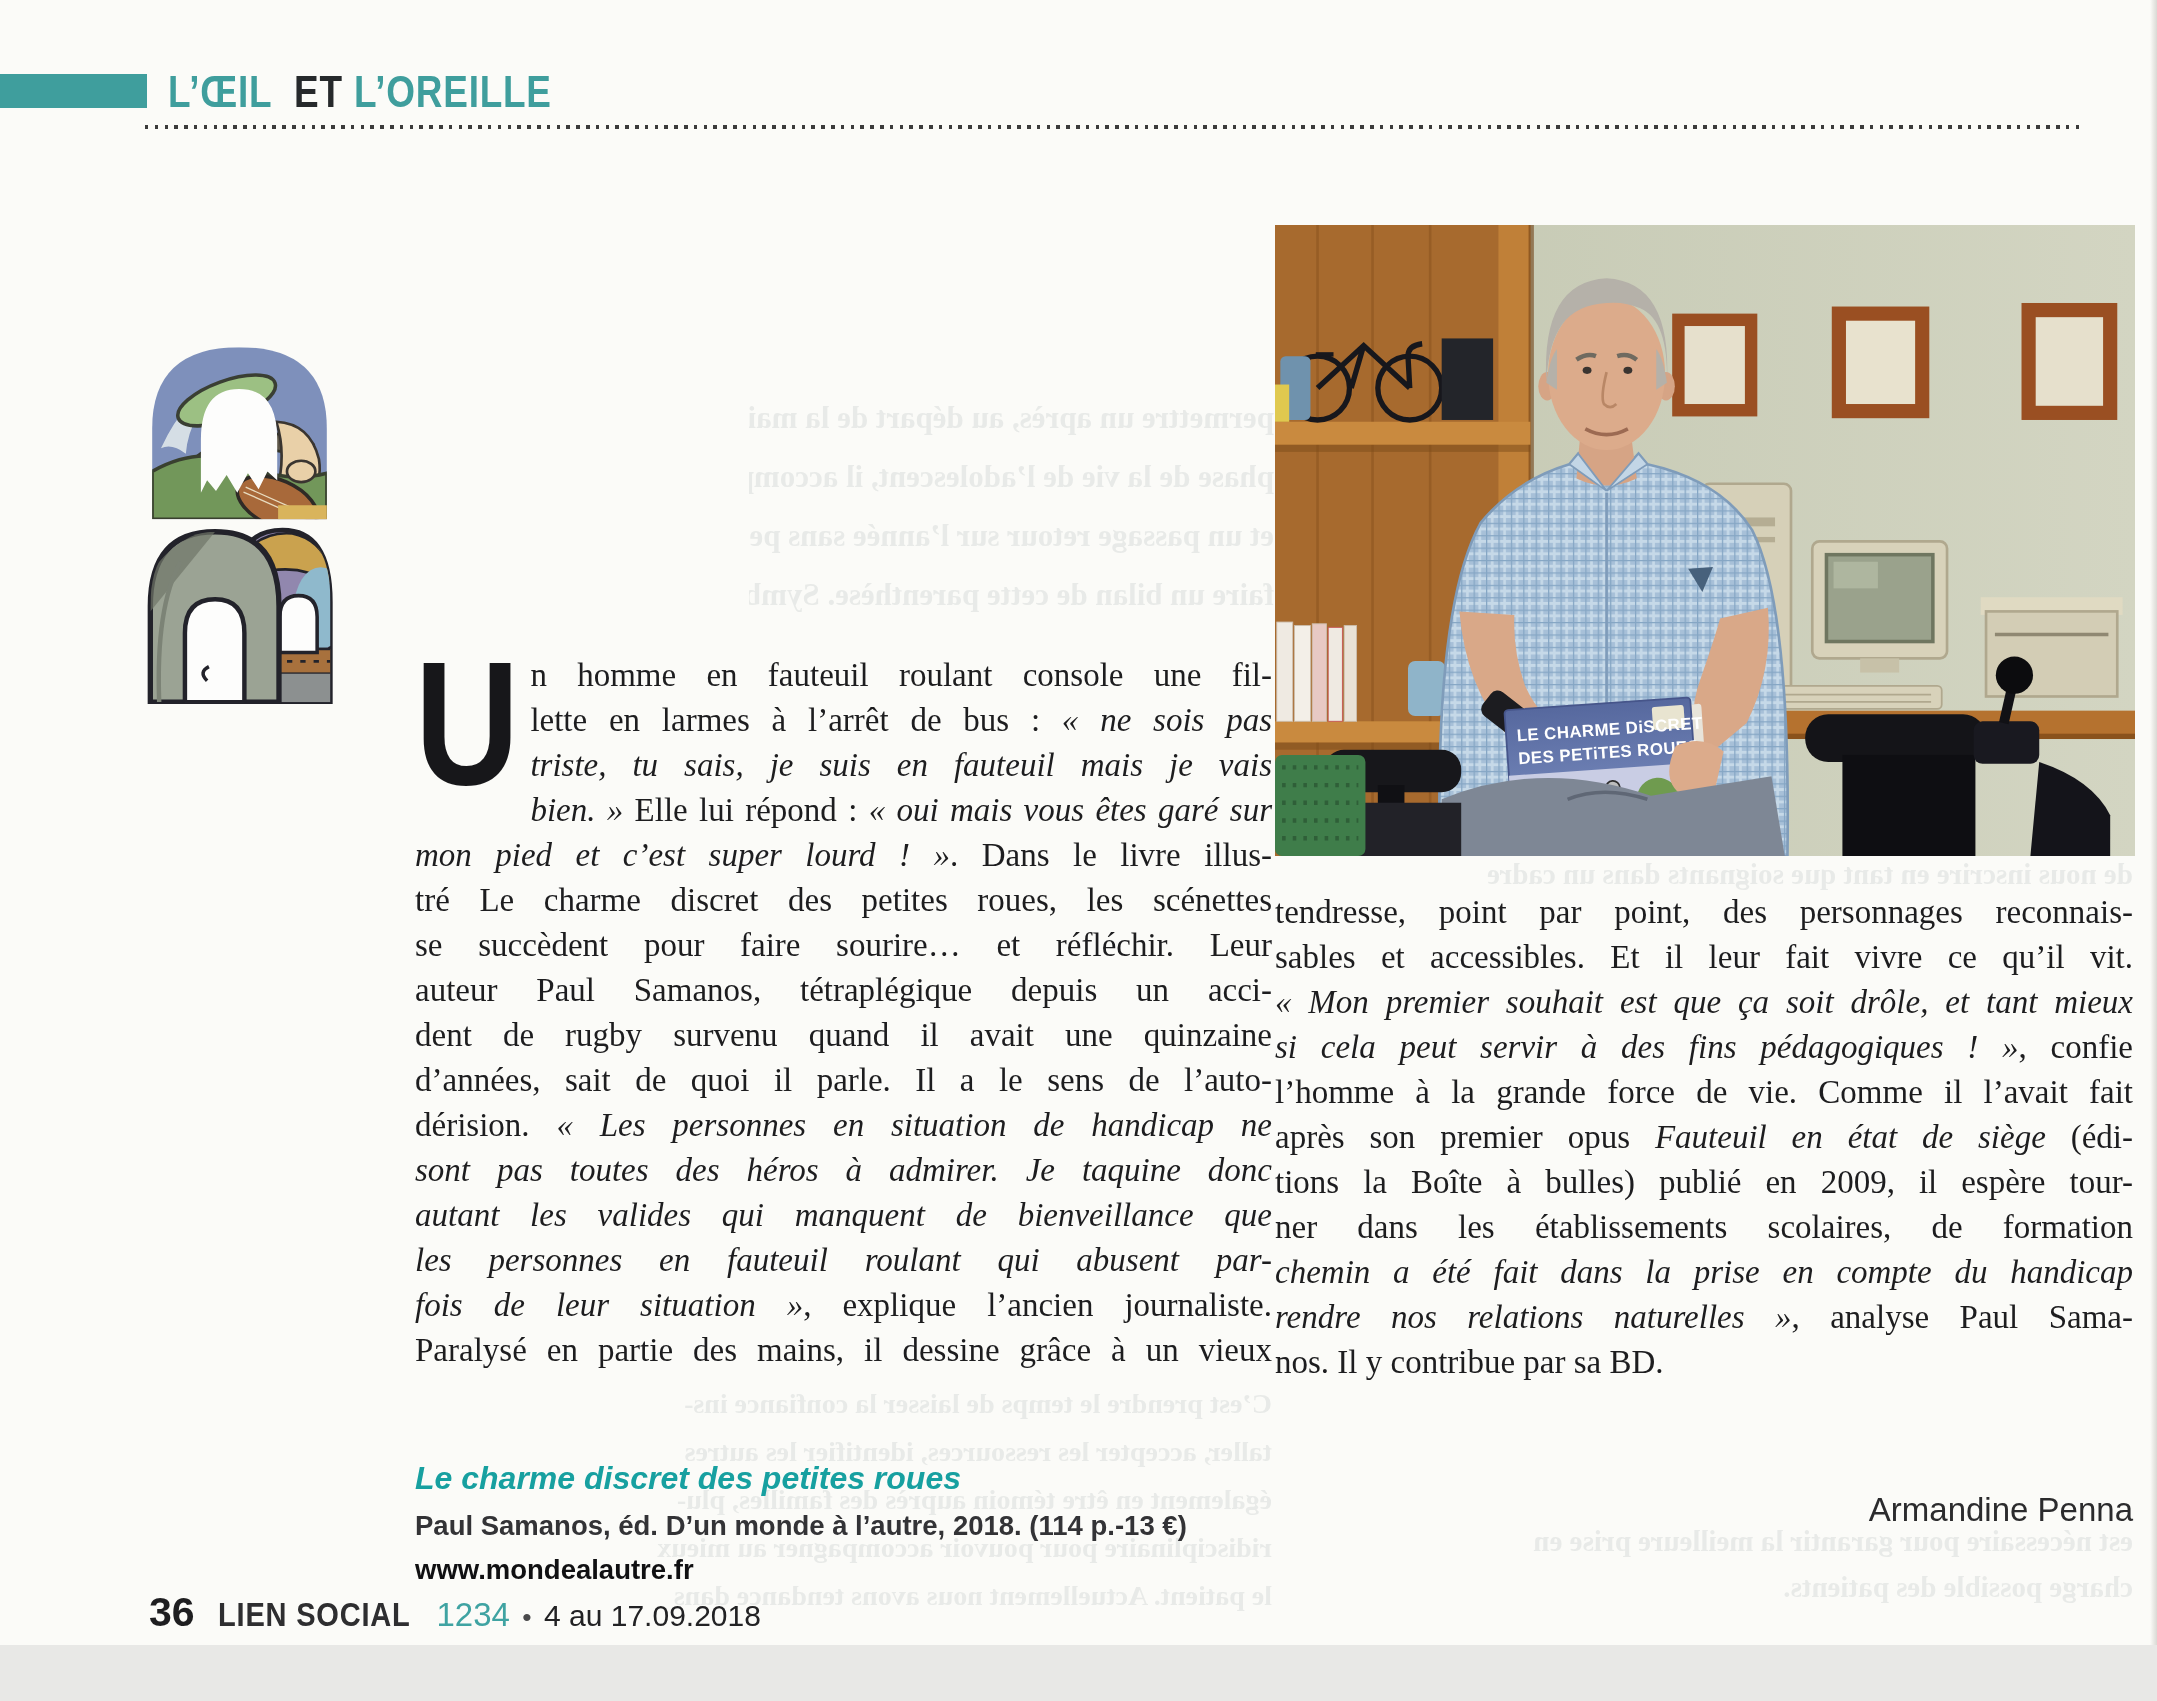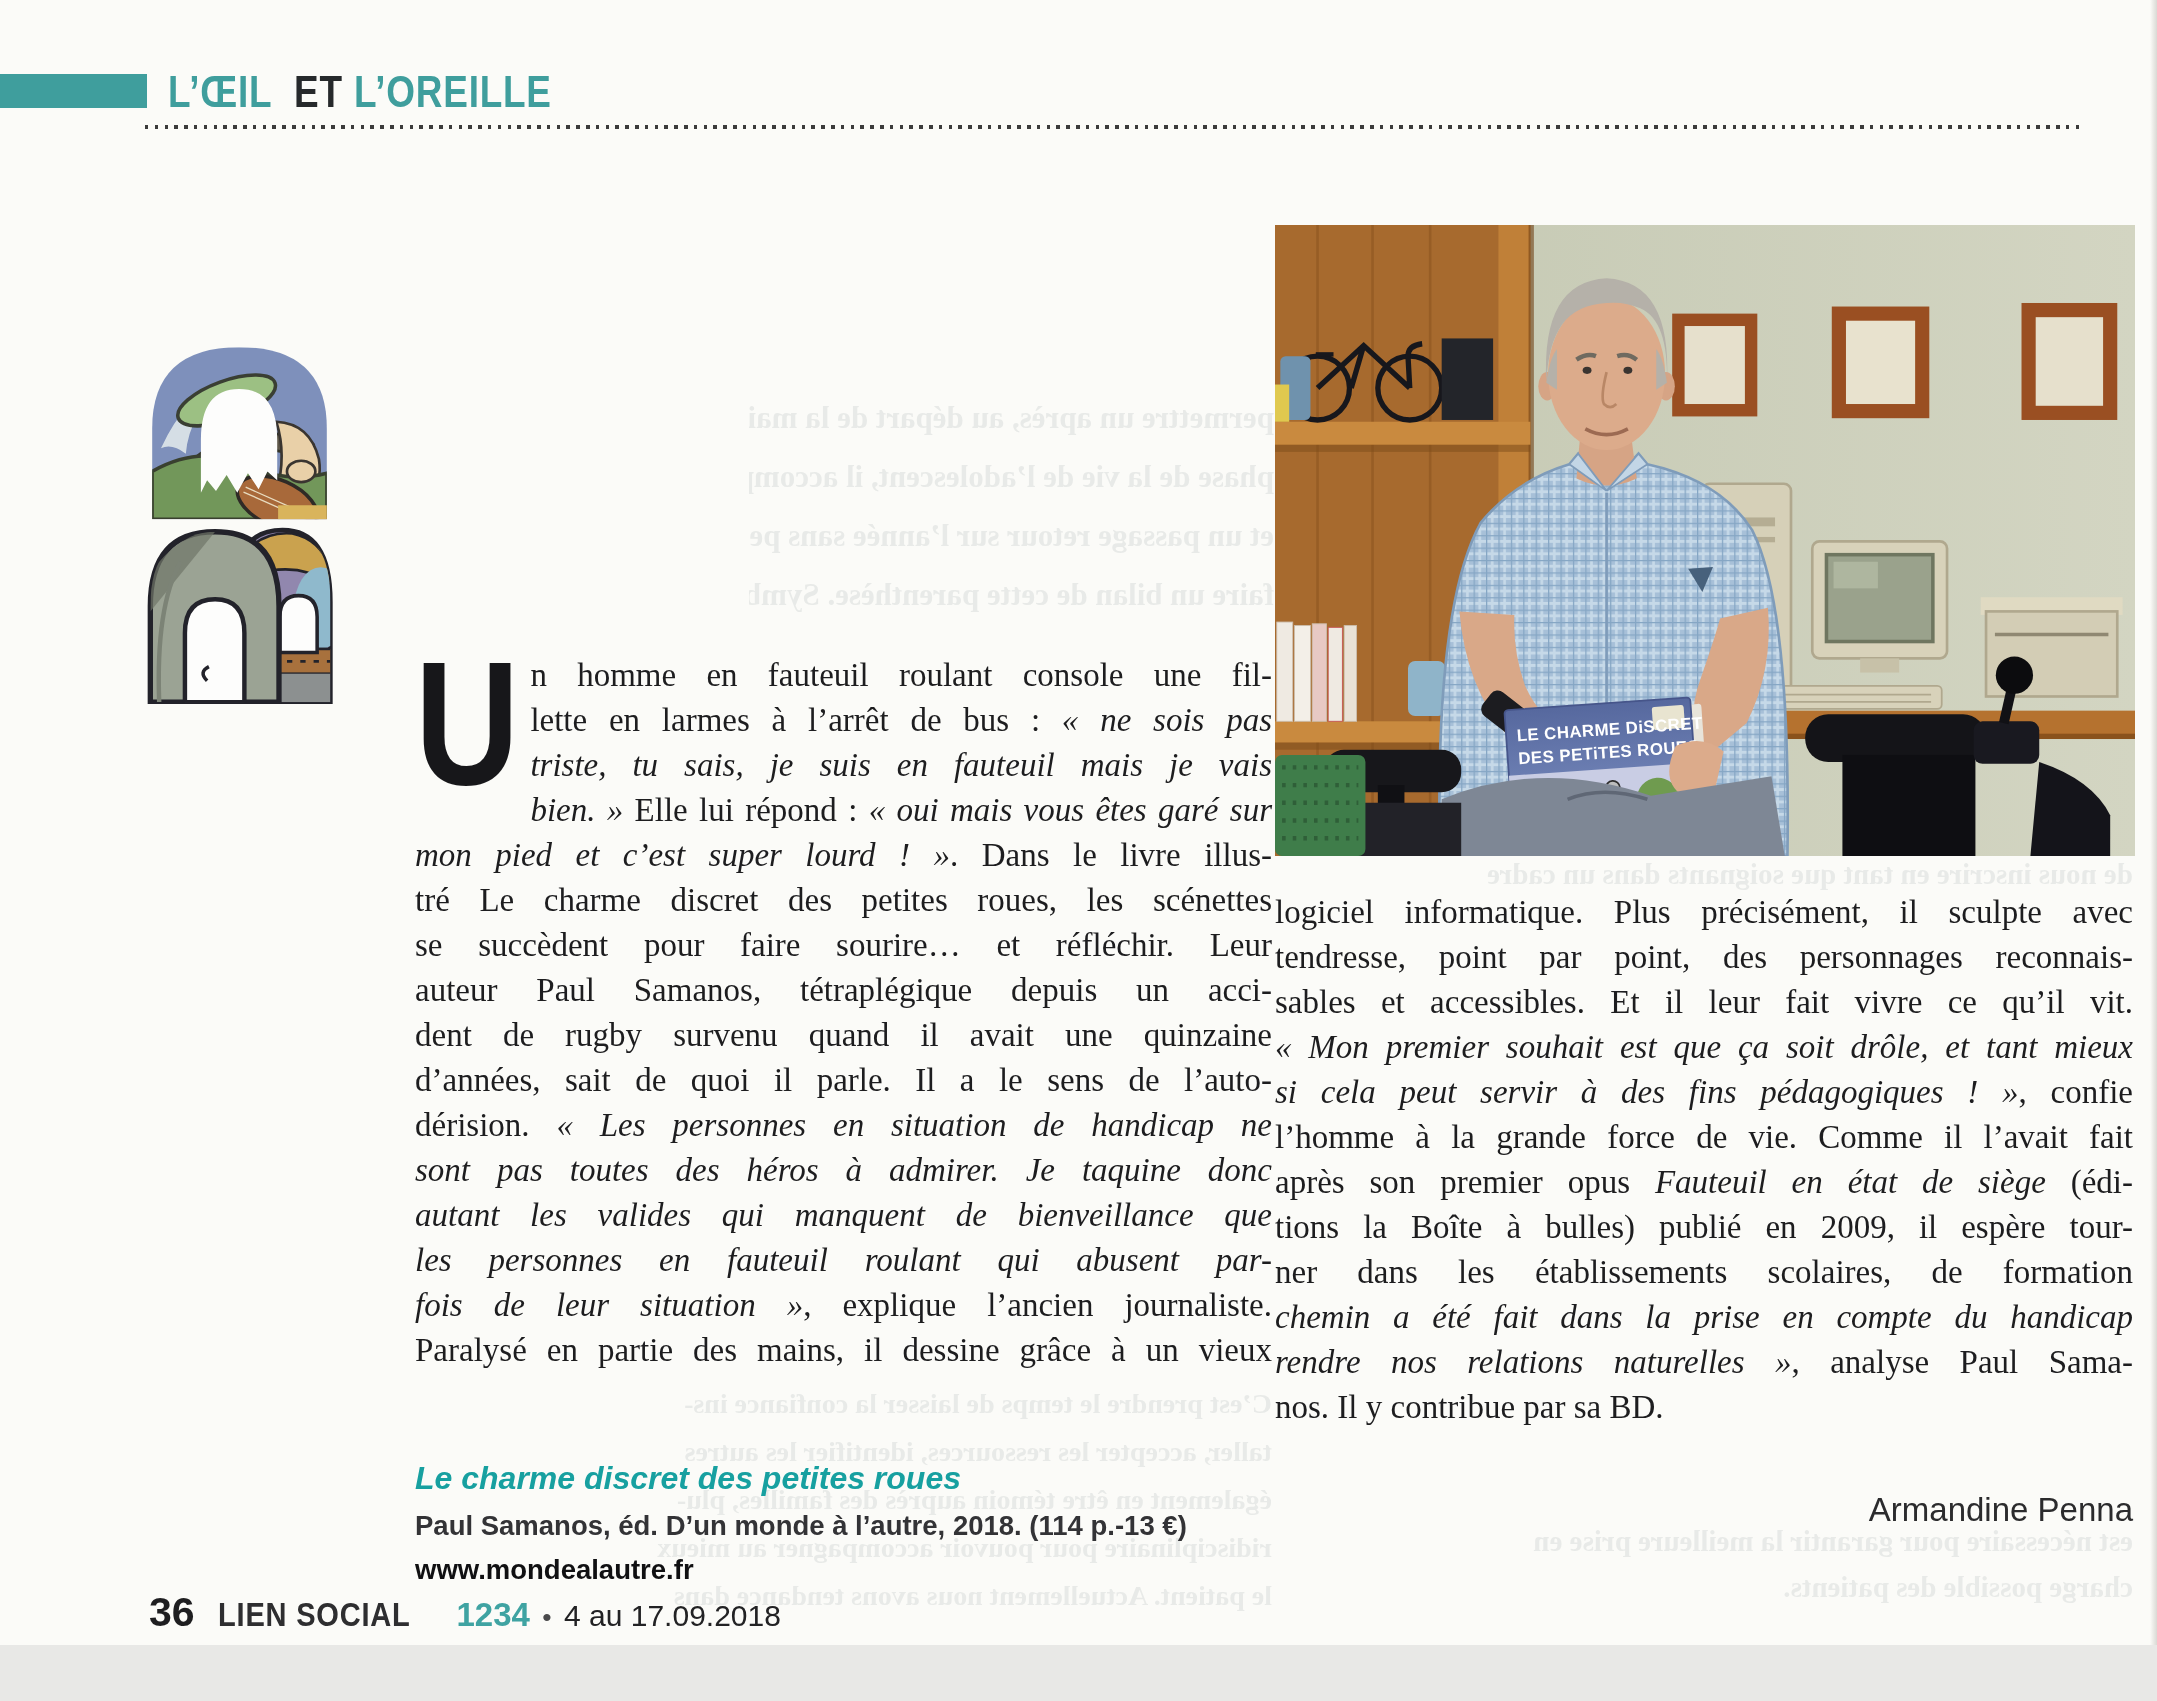--- a/index.html
+++ b/index.html
@@ -36,21 +36,21 @@
   .bb-details{color:#333336;font-size:27.5px;line-height:32px;margin-top:14px;font-weight:bold;}
   .bb-url{color:#101012;font-weight:700;font-size:27.5px;margin-top:12.4px;}
   
   .byline{position:absolute;left:1275px;top:1491px;width:858px;text-align:right;z-index:3;
           font-family:"Liberation Sans", sans-serif;font-size:33px;color:#2b2b2d;}
   .footer{position:absolute;left:149px;top:1589px;display:flex;align-items:baseline;z-index:2;
           font-family:"Liberation Sans", sans-serif;}
   .f-page{font-weight:700;font-size:41px;color:#1e1e20;margin-right:23px;}
   .f-mag{font-weight:700;font-size:33px;color:#2e2e30;letter-spacing:0.9px;}
   .f-mag .cond{display:inline-block;transform:scaleX(.88);transform-origin:0 50%;}
-  .f-issue{font-weight:700;font-size:33px;color:#3fa3a2;margin-left:20px;}
+  .f-issue{font-weight:400;font-size:33px;color:#3fa3a2;margin-left:0;}
   .f-sep{font-size:26.6px;color:#4a4a4c;margin:0 12.4px;}
   .f-date{font-size:30px;color:#222224;}
   
   .ghost{position:absolute;z-index:1;color:#6f7d80;opacity:.13;transform:scaleX(-1);
          filter:blur(0.5px);font-weight:700;white-space:nowrap;overflow:hidden;}
   .g-title{left:749px;top:388px;width:525px;font-size:31px;line-height:59px;}
   .g-left{left:415px;top:1380px;width:857px;font-size:28px;line-height:48px;}
   .g-photo{left:1275px;top:857px;width:858px;font-size:29px;line-height:35px;}
   .g-br{left:1275px;top:1518px;width:858px;font-size:29px;line-height:46px;}
   
@@ -165,21 +165,20 @@
       <div class="tl"><span>Paralysé en partie des mains, il dessine grâce à un vieux</span></div>
     </div>
 
   <div class="bookbox">
     <div class="bb-title">Le charme discret des petites roues</div>
     <div class="bb-details">Paul Samanos, éd. D’un monde à l’autre, 2018. (114 p.-13 €)</div>
     <div class="bb-url">www.mondealautre.fr</div>
   </div>
 
   <div class="col rcol">
-      <div class="tl"><span>logiciel informatique. Plus précisément, il sculpte avec</span></div>
       <div class="tl"><span>tendresse, point par point, des personnages reconnais-</span></div>
       <div class="tl"><span>sables et accessibles. Et il leur fait vivre ce qu’il vit.</span></div>
       <div class="tl"><span class="it">« Mon premier souhait est que ça soit drôle, et tant mieux</span></div>
       <div class="tl"><span class="it">si cela peut servir à des fins pédagogiques ! »</span><span>, confie</span></div>
       <div class="tl"><span>l’homme à la grande force de vie. Comme il l’avait fait</span></div>
       <div class="tl"><span>après son premier opus </span><span class="it">Fauteuil en état de siège</span><span> (édi-</span></div>
       <div class="tl"><span>tions la Boîte à bulles) publié en 2009, il espère tour-</span></div>
       <div class="tl"><span>ner dans les établissements scolaires, de formation</span></div>
       <div class="tl"><span class="it">chemin a été fait dans la prise en compte du handicap</span></div>
       <div class="tl"><span class="it">rendre nos relations naturelles »</span><span>, analyse Paul Sama-</span></div>

